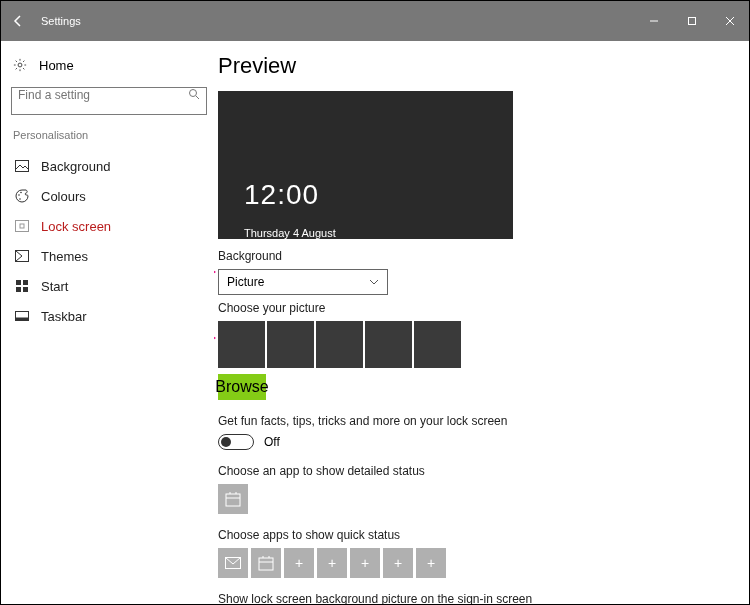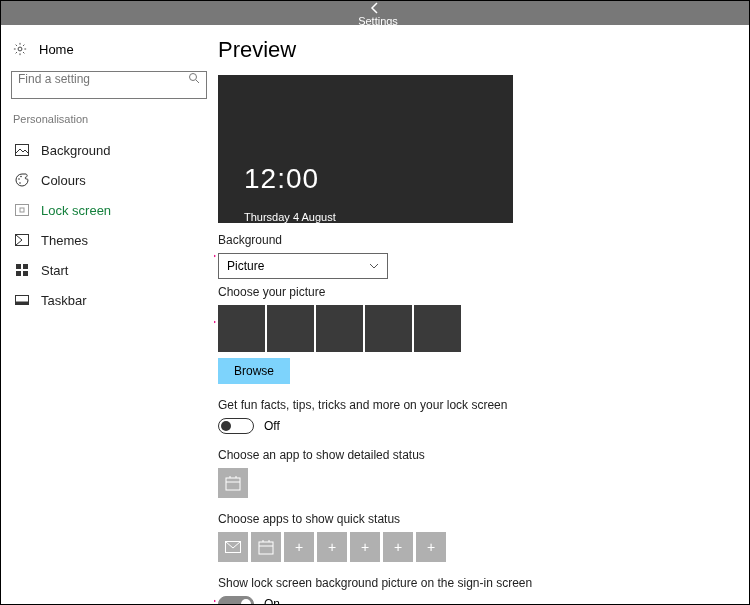--- a/index.html
+++ b/index.html
@@ -1,44 +1,44 @@
 <!DOCTYPE html>
 <html><head>
 <meta charset="utf-8">
 <style>
   * { box-sizing: border-box; margin: 0; padding: 0; font-family: "Segoe UI", Arial, sans-serif; }
   body { width: 750px; height: 605px; background: #fff; overflow: hidden; border: 1px solid #000; }
-  .titlebar { height: 24px; background: #787878; color: #fff; display: flex; align-items: center; font-size: 11px; flex-direction: column; }
+  .titlebar { height: 40px; background: #787878; color: #fff; display: flex; align-items: center; font-size: 11px; }
   .back-btn { width: 34px; height: 24px; display: flex; align-items: center; justify-content: center; cursor: pointer; }
   .app-title { margin-left: 6px; }
   .win-controls { margin-left: auto; display: flex; }
   .win-btn { width: 38px; height: 24px; display: flex; align-items: center; justify-content: center; cursor: pointer; }
   .content-area { display: flex; height: calc(605px - 24px); }
   .sidebar { width: 213px; padding: 10px 10px 16px 10px; }
   .home-row { display: flex; align-items: center; height: 28px; margin-bottom: 8px; font-size: 13px; cursor: pointer; }
   .home-row .icon { width: 18px; display: flex; justify-content: center; margin-right: 10px; }
   .search-box { width: 196px; height: 28px; border: 1px solid #7a7a7a; display: flex; align-items: flex-start; padding: 0 6px; font-size: 12px; color: #666; margin-bottom: 14px; }
   .search-box input { border: none; outline: none; flex: 1; font-size: 12px; color: #333; background: transparent; }
   .search-icon { font-size: 12px; color: #666; }
   .section-label { font-size: 11px; color: #777; margin-bottom: 10px; padding-left: 2px; }
   .nav-item { display: flex; align-items: center; height: 30px; font-size: 13px; color: #222; cursor: pointer; padding-left: 2px; }
   .nav-item .icon { width: 18px; display: flex; justify-content: center; margin-right: 10px; color: #333; }
-  .nav-item.active { color: #15803d; }
+  .nav-item.active { color: #b91c1c; }
   .nav-item.active .icon { color: #888; }
   .main { flex: 1; padding: 12px 16px 0 4px; overflow: hidden; position: relative; }
   .preview-heading { font-size: 22px; font-weight: 400; margin-bottom: 12px; }
   .preview-img { width: 295px; height: 148px; background: #2a2a2a; color: #fff; position: relative; margin-bottom: 10px; }
   .preview-time { position: absolute; left: 26px; bottom: 28px; font-size: 28px; font-weight: 300; letter-spacing: 1px; }
   .preview-date { position: absolute; left: 26px; bottom: 0; font-size: 11px; }
   .field-label { font-size: 12px; color: #222; margin-bottom: 6px; margin-top: 6px; }
   .dropdown { width: 170px; height: 26px; border: 1px solid #666; display: flex; align-items: center; padding: 0 8px; font-size: 12px; background: #fff; cursor: pointer; justify-content: space-between; }
   .chev { font-size: 10px; color: #555; }
   .thumbs { display: flex; gap: 2px; margin-bottom: 6px; }
   .thumb { width: 47px; height: 47px; background: #3a3a3a; cursor: pointer; }
-  .browse-btn { width: 72px; height: 26px; background: #7dd3fc; border: none; font-size: 12px; text-align: center; display: flex; align-items: center; justify-content: center; cursor: pointer; margin-bottom: 14px; }
+  .browse-btn { width: 48px; height: 26px; background: #84cc16; border: none; font-size: 16px; text-align: center; display: flex; align-items: center; justify-content: center; cursor: pointer; margin-bottom: 14px; }
   .toggle-row { display: flex; align-items: center; margin-bottom: 14px; margin-top: 4px; }
   .toggle { width: 36px; height: 16px; border: 1.5px solid #333; border-radius: 10px; position: relative; margin-right: 10px; cursor: pointer; background: #fff; }
   .toggle .knob { width: 10px; height: 10px; background: #333; border-radius: 50%; position: absolute; top: 1.5px; left: 2px; }
   .toggle.on { background: #888; border-color: #888; }
   .toggle.on .knob { left: 22px; background: #fff; }
   .toggle-label { font-size: 12px; }
   .app-tile { width: 30px; height: 30px; background: #b0b0b0; display: flex; align-items: center; justify-content: center; color: #fff; cursor: pointer; font-size: 14px; }
   .quick-row { display: flex; gap: 3px; margin-bottom: 14px; margin-top: 4px; }
   .arrow-annot { position: absolute; left: -50px; }
   .arrow-svg { display: block; }

